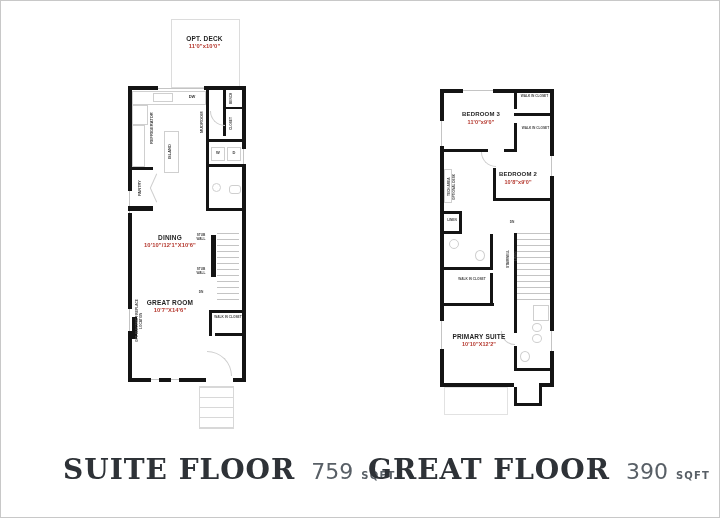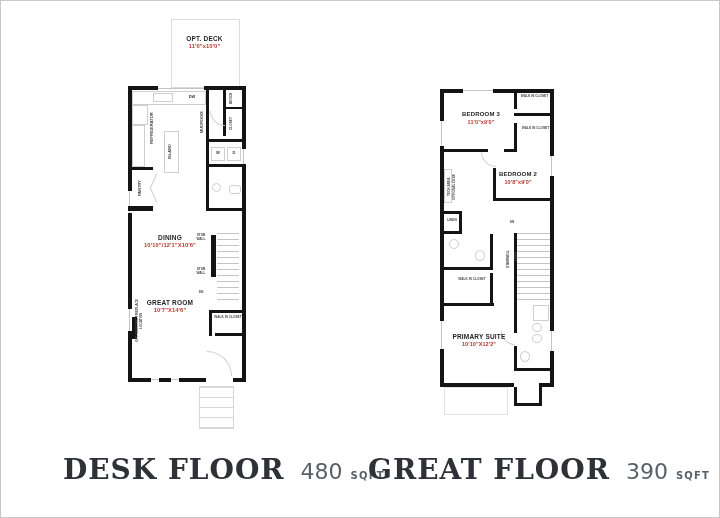--- a/index.html
+++ b/index.html
@@ -221,22 +221,22 @@
       <div class="dm" style="font-size:5.5px;">10'8"x9'0"</div>
     </div>
     <div class="tag" style="left:447px;top:332px;width:62px;">
       <div class="nm">PRIMARY SUITE</div>
       <div class="dm" style="font-size:5.5px;">10'10"X12'2"</div>
     </div>
   </div>
 
   
   <div class="cap" style="left:62px;top:452px;">
-    <span class="t">DESK FLOOR</span>
-    <span class="n">480</span>
+    <span class="t">SUITE FLOOR</span>
+    <span class="n">759</span>
     <span class="u">SQFT</span>
   </div>
   <div class="cap" style="left:367px;top:452px;">
     <span class="t">GREAT FLOOR</span>
     <span class="n">390</span>
     <span class="u">SQFT</span>
   </div>
 
 </div>
 

